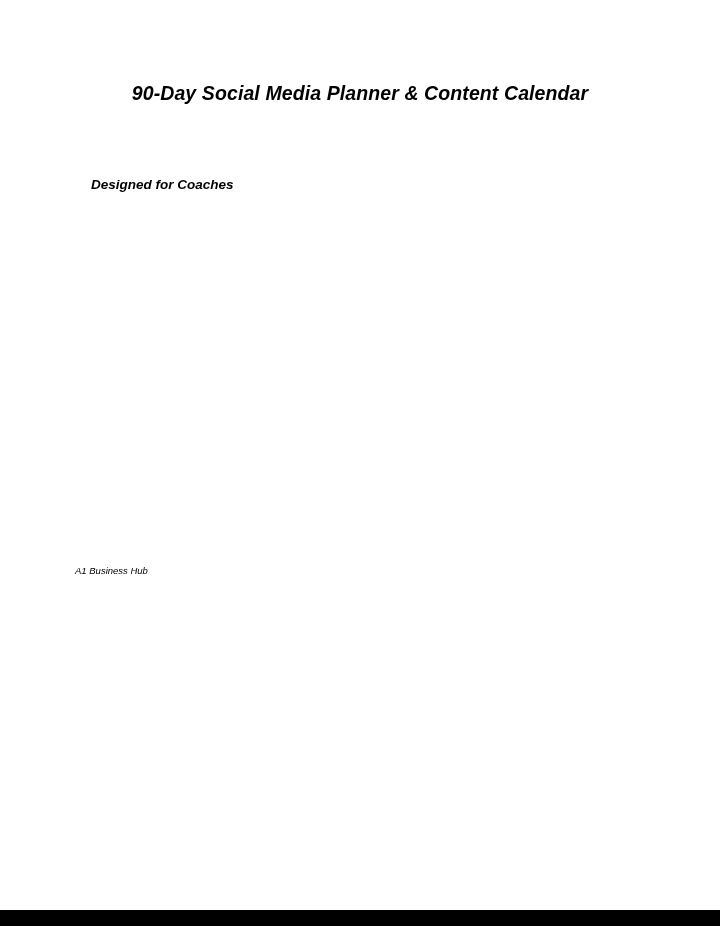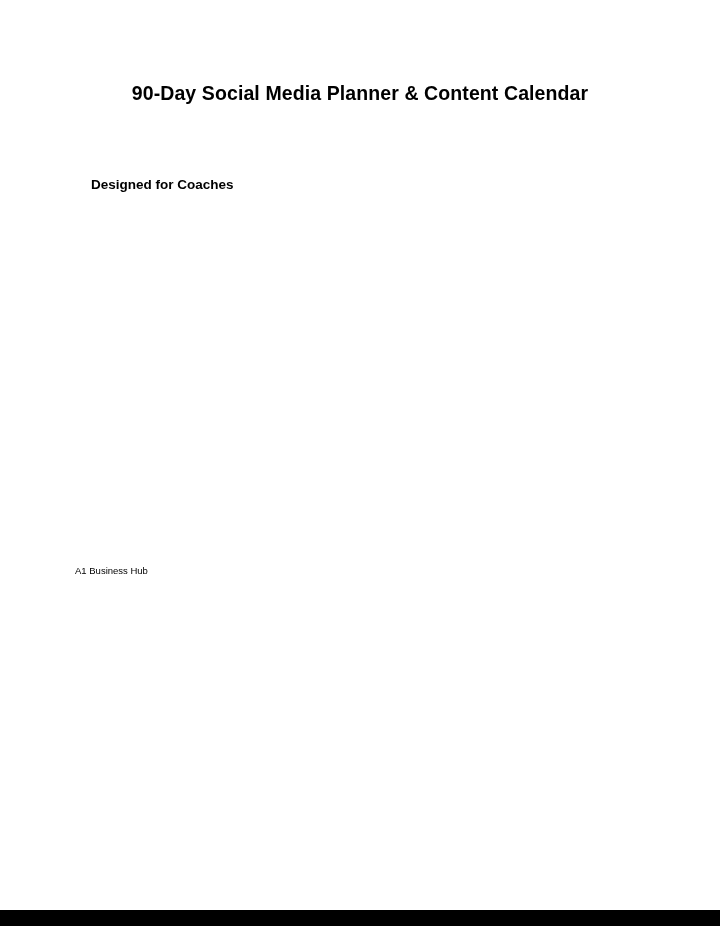--- a/index.html
+++ b/index.html
@@ -14,20 +14,21 @@
     position: relative;
     overflow: hidden;
   }
   .page {
     position: absolute;
     left: 0;
     top: 0;
     width: 720px;
     height: 775px;
     background: #ffffff;
+    font-style: italic;
   }
   .doc-title {
     position: absolute;
     left: 0;
     top: 82px;
     width: 720px;
     text-align: center;
     font-size: 19.5px;
     font-weight: bold;
     color: #000000;

